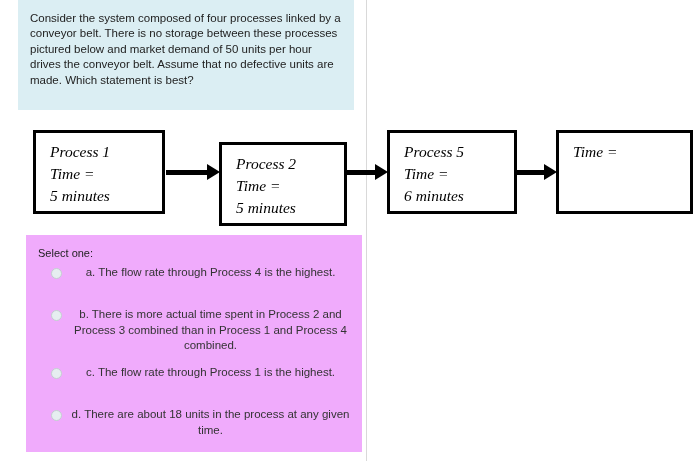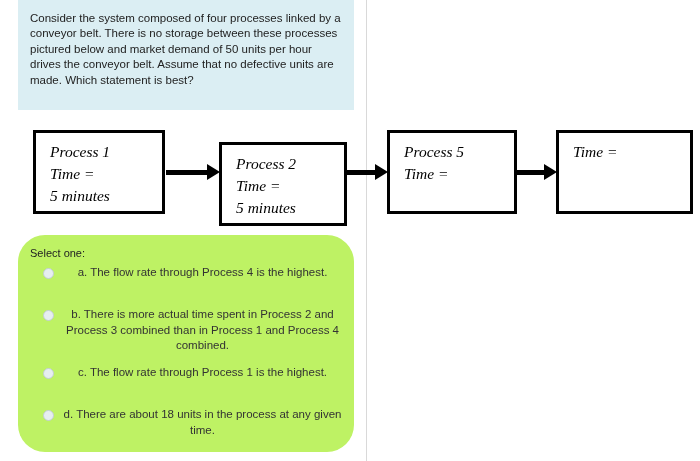--- a/index.html
+++ b/index.html
@@ -89,26 +89,25 @@
   .arrow .head {
     position: absolute;
     top: -8px;
     width: 0; height: 0;
     border-top: 8px solid transparent;
     border-bottom: 8px solid transparent;
     border-left: 13px solid #000000;
   }
   .answers-panel {
     position: absolute;
-    left: 18px;
+    left: 26px;
     top: 235px;
     width: 336px;
     height: 217px;
-    background: #bef264;
-    border-radius: 27px;
+    background: #f0abfc;
   }
   .select-one {
     position: absolute;
     left: 12px;
     top: 12px;
     font-size: 11px;
     color: #222222;
   }
   .option {
     position: absolute;
@@ -168,20 +167,21 @@
     </div>
 
     <div class="arrow" style="left:347px; top:62px; width:40px;">
       <div class="shaft" style="width:29px;"></div>
       <div class="head" style="left:28px;"></div>
     </div>
 
     <div class="proc-box" style="left:387px; top:20px; width:130px; height:84px;">
       <span class="proc-line">Process 5</span>
       <span class="proc-line">Time =</span>
+      <span class="proc-line">6 minutes</span>
     </div>
 
     <div class="arrow" style="left:517px; top:62px; width:39px;">
       <div class="shaft" style="width:28px;"></div>
       <div class="head" style="left:27px;"></div>
     </div>
 
     <div class="proc-box" style="left:556px; top:20px; width:137px; height:84px;">
       <span class="proc-line">Time =</span>
     </div>

